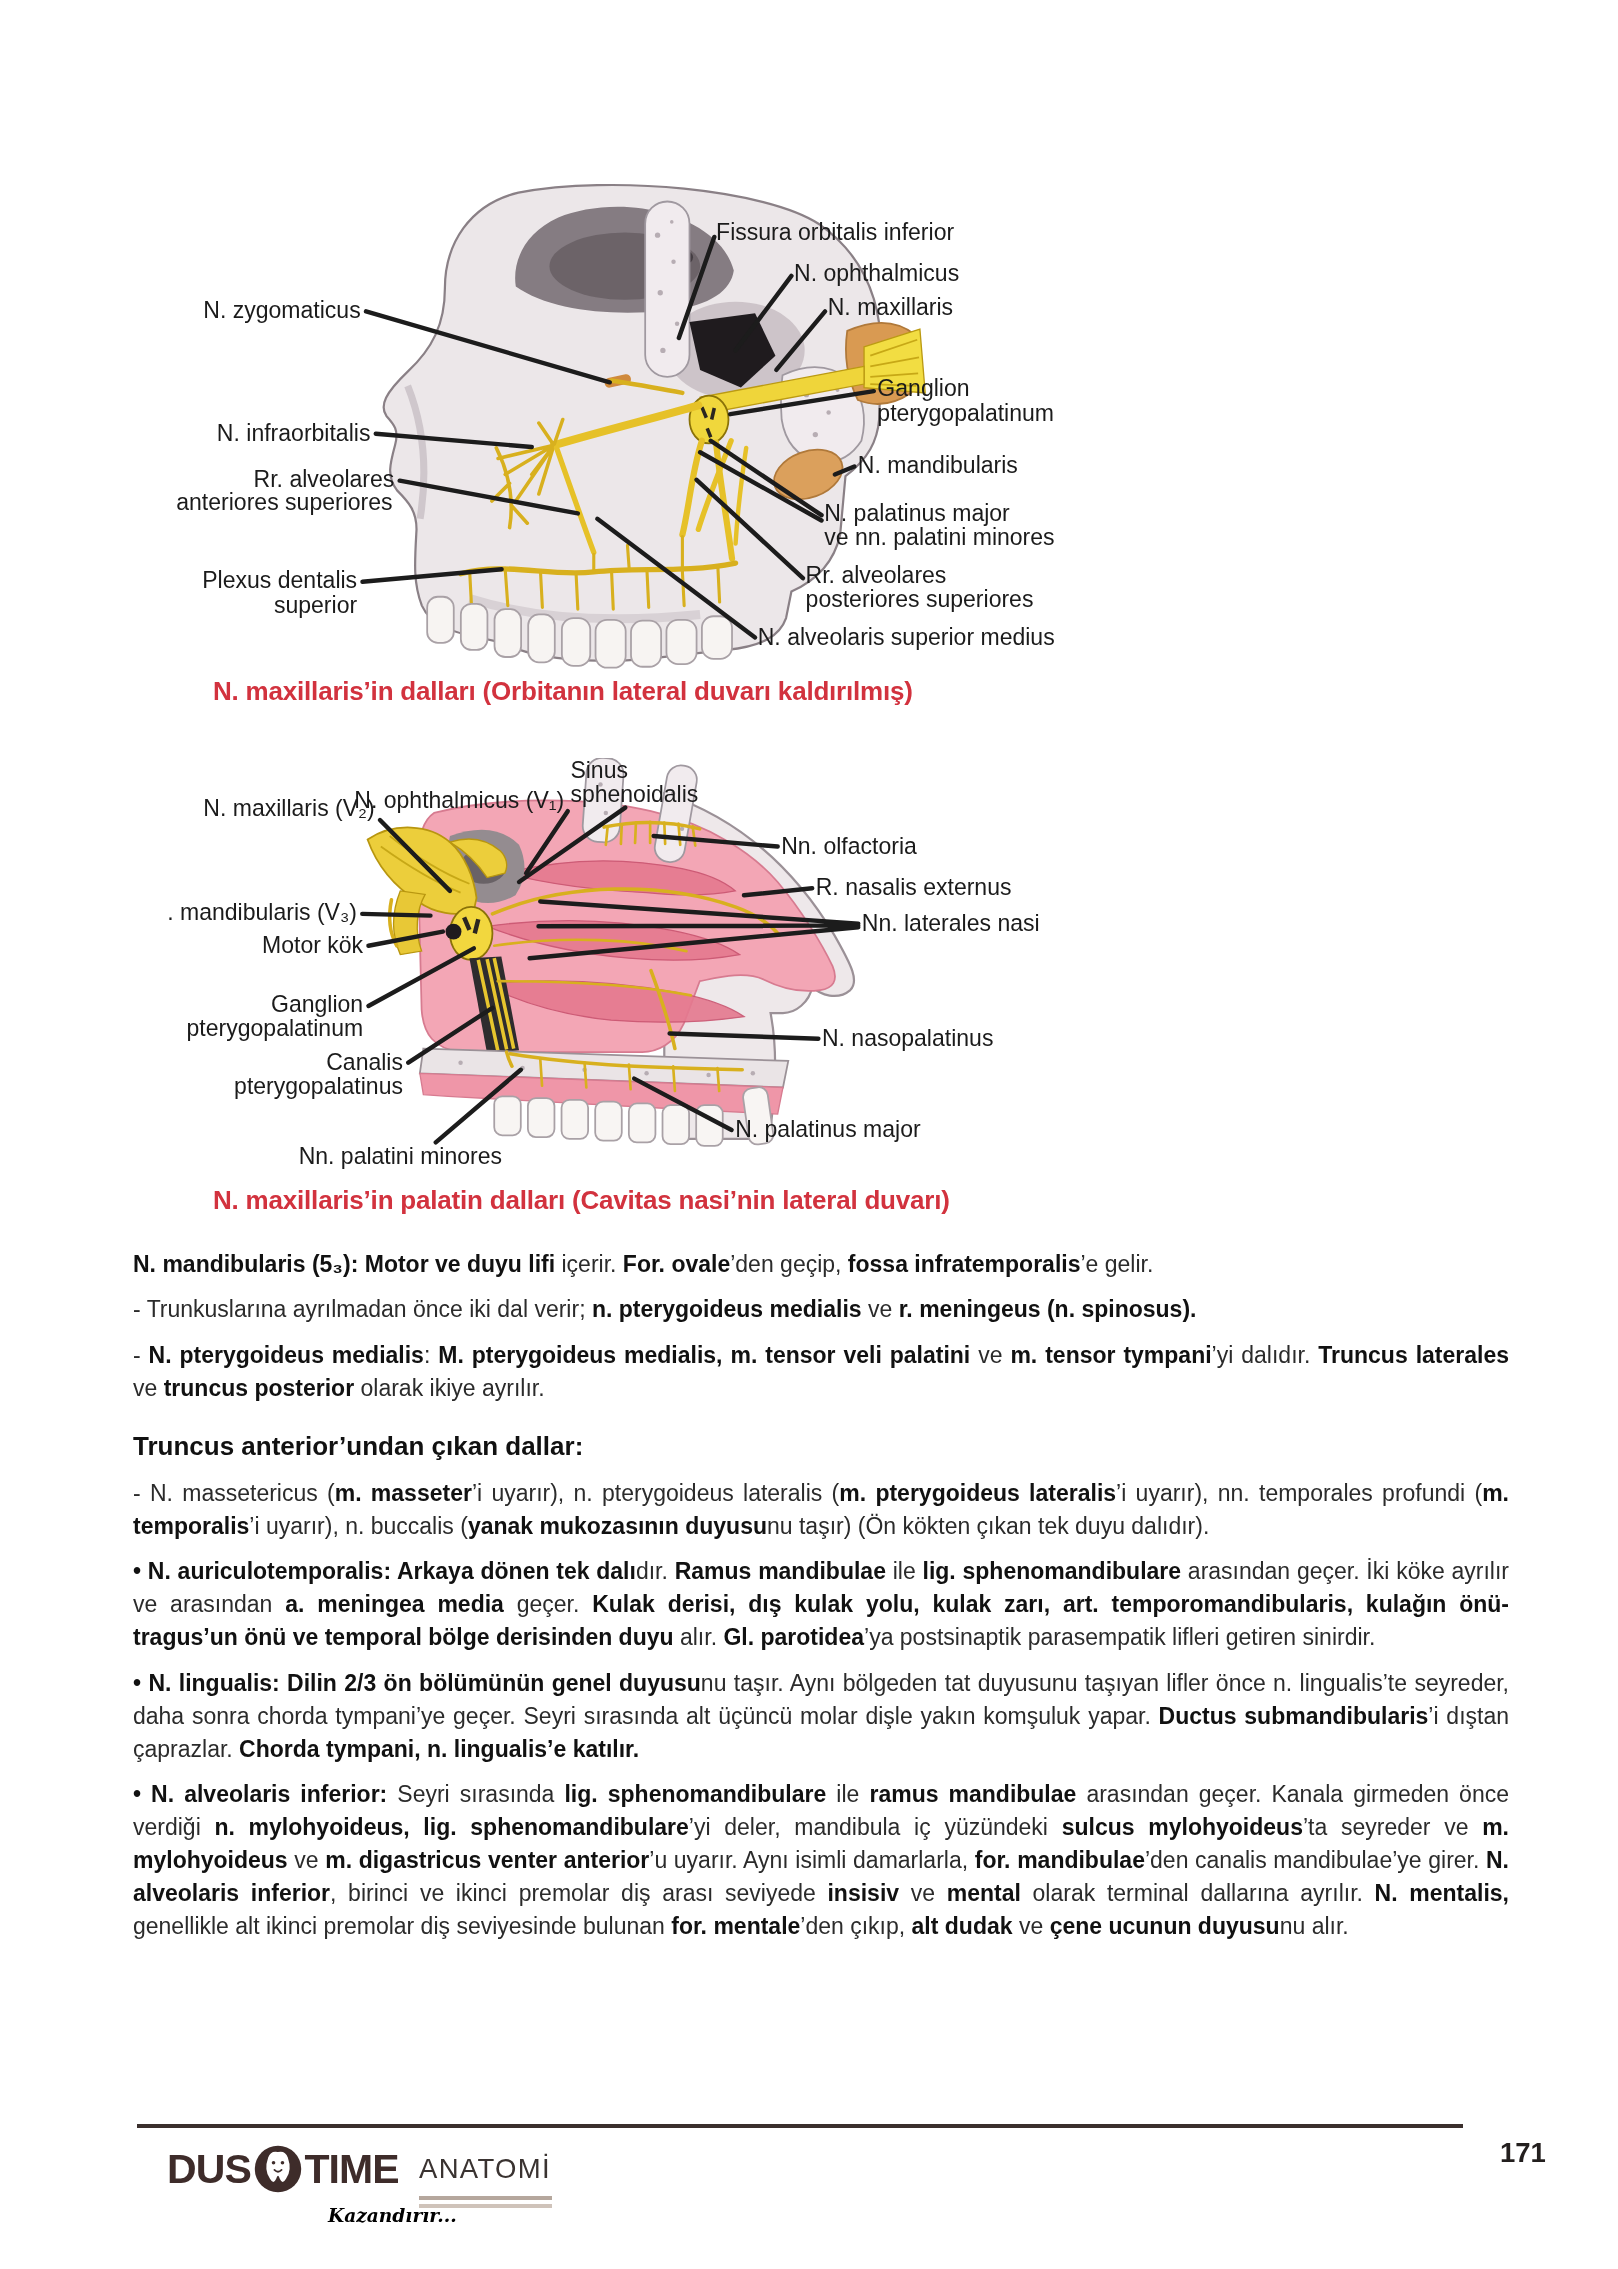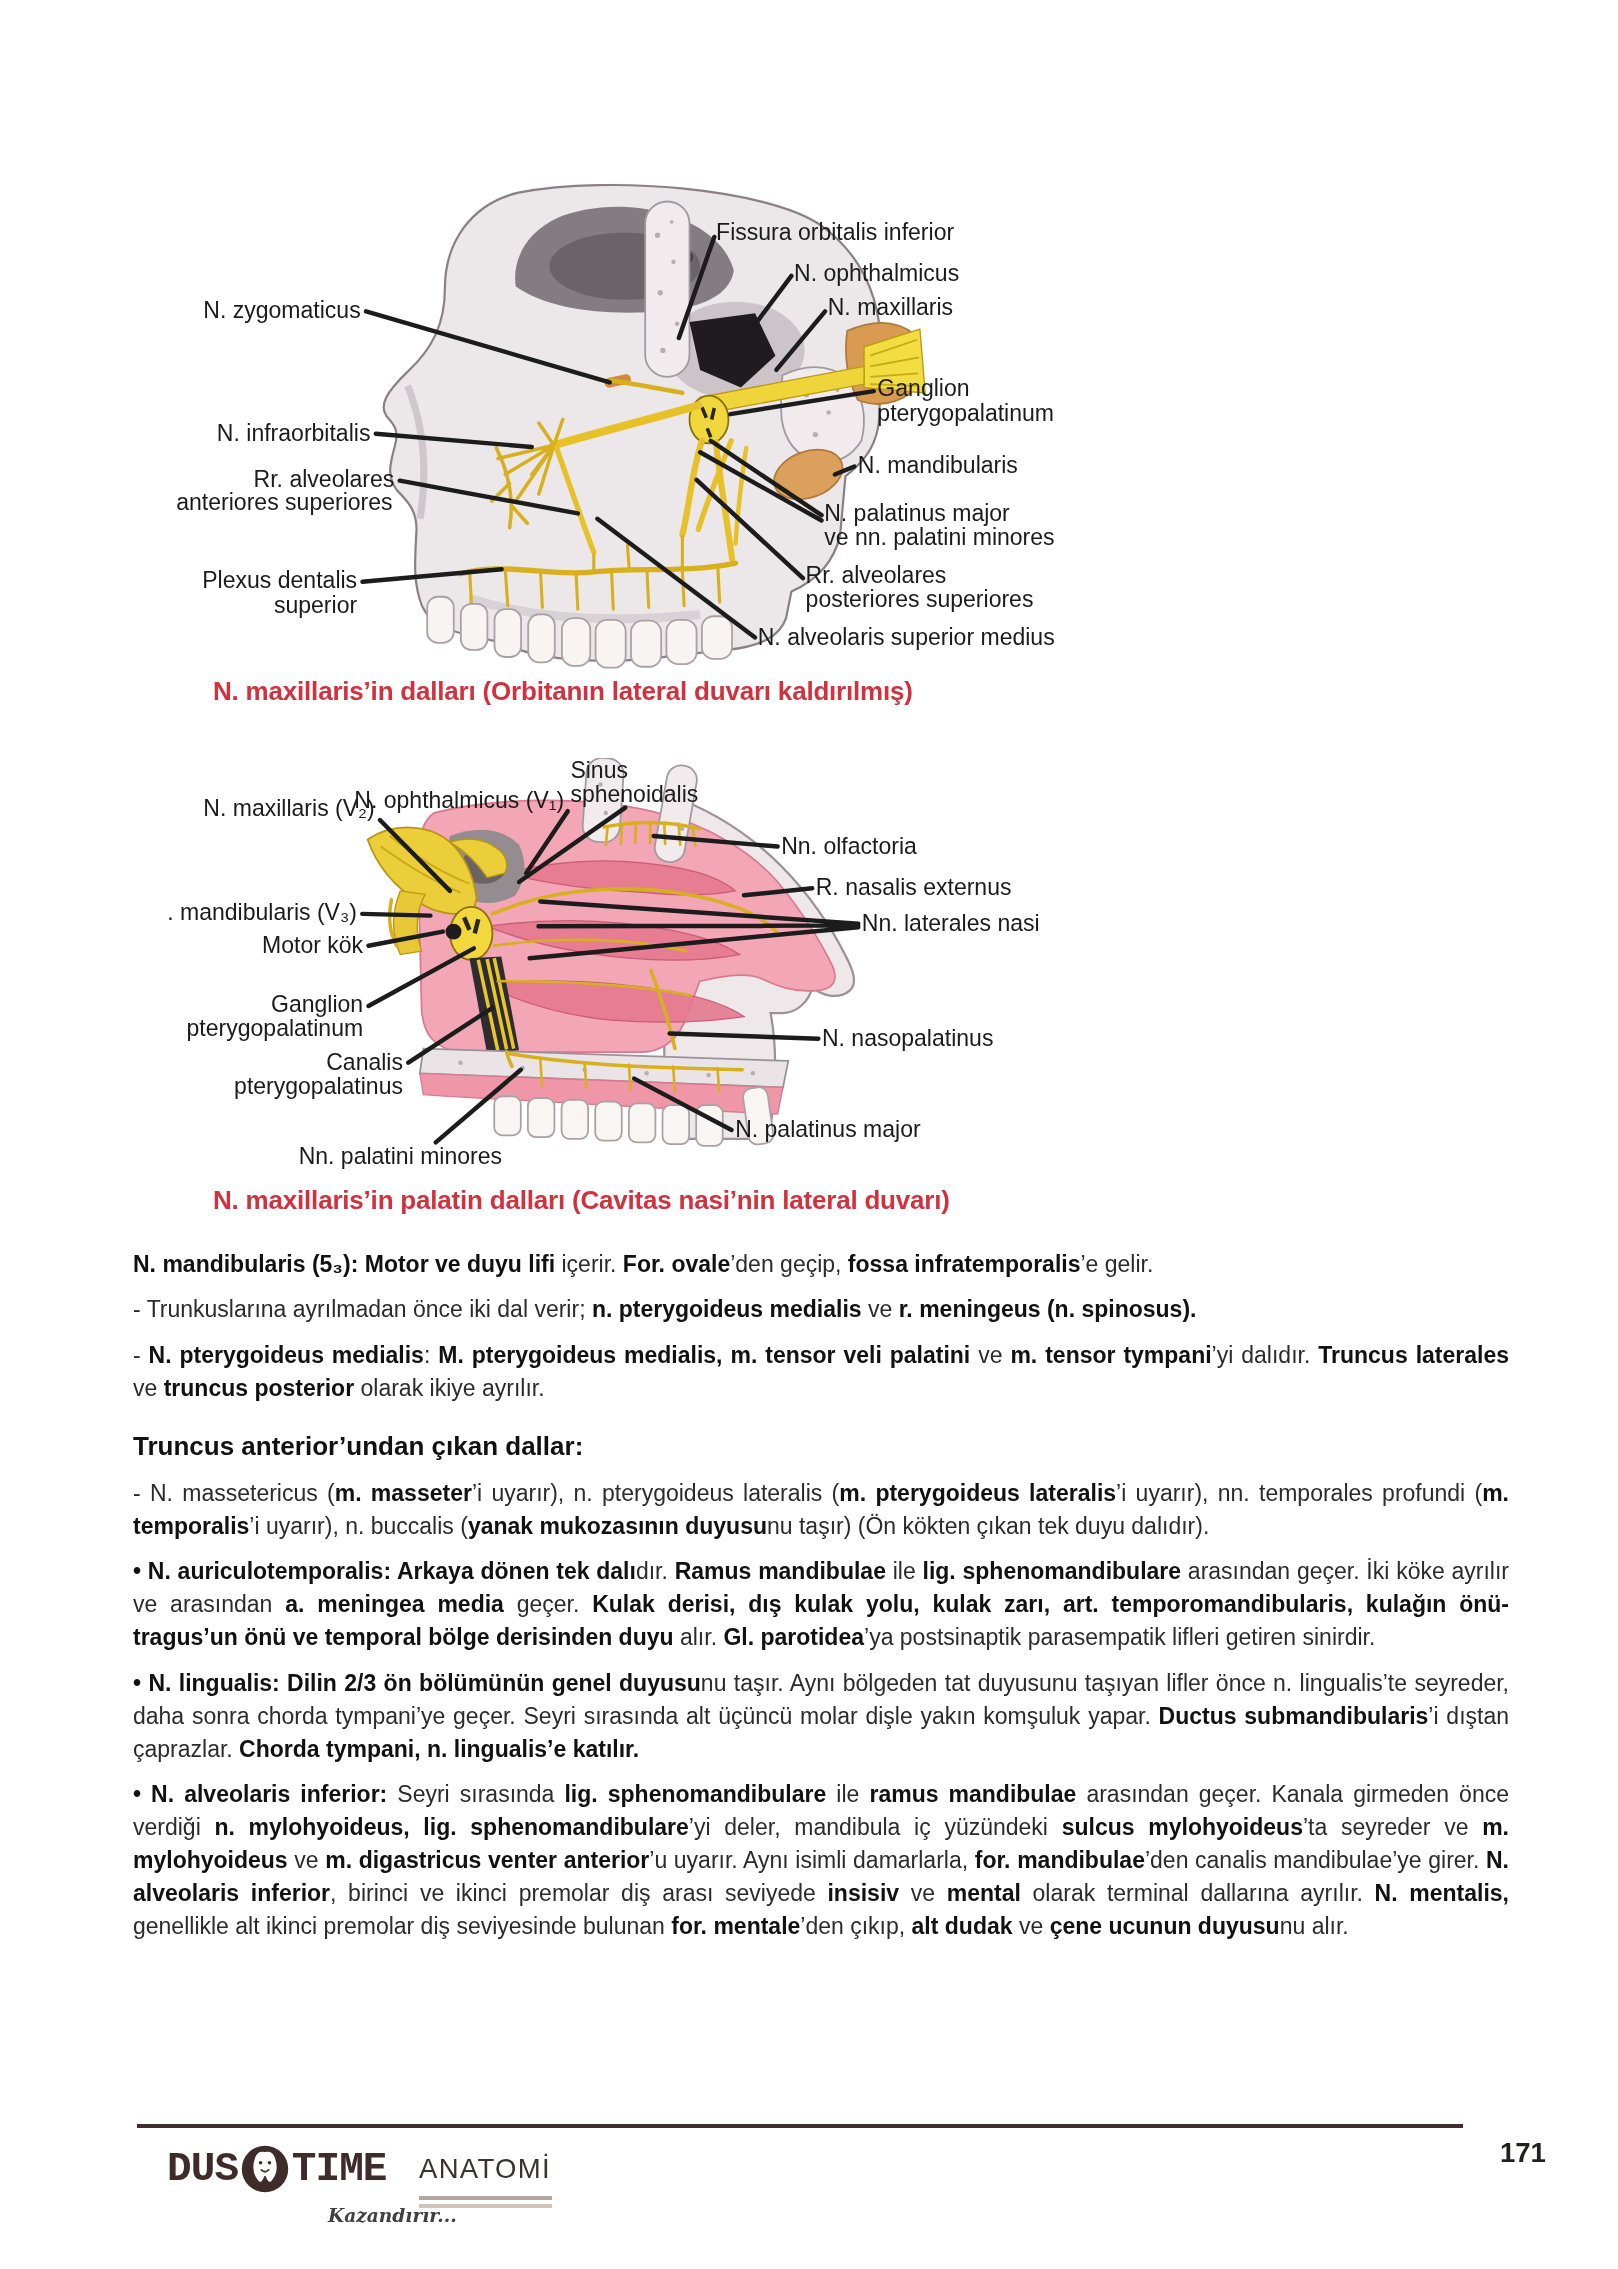--- a/index.html
+++ b/index.html
@@ -19,23 +19,23 @@
   .bodytext{position:absolute;left:133px;top:1248px;width:1376px;
             font-size:23px;line-height:33px;text-align:justify;color:#2b2b2b;}
   .bodytext p{margin:0 0 12.4px 0;}
   .bodytext .b{font-weight:bold;color:#111;}
   .bodytext h2{font-size:26px;line-height:33px;color:#111;text-align:left;}
   .h-ant{margin:25px 0 14px 0;}
   .h-post{margin:30px 0 14px 0;}
   .footer-line{position:absolute;left:137px;top:2124px;width:1326px;height:4.4px;
                background:#3a2f2d;}
   .logo{position:absolute;left:167px;top:2144px;display:flex;align-items:center;}
-  .logo .word{font-size:41px;font-weight:800;color:#3e2c2a;letter-spacing:-0.9px;font-family:Liberation Mono, monospace;}
+  .logo .word{font-size:41px;font-weight:800;color:#3e2c2a;letter-spacing:-0.9px;}
   .tagline{position:absolute;left:328px;top:2205px;font-family:"DejaVu Serif",serif;
-           font-style:italic;font-weight:bold;font-size:18.6px;color:#404040;text-align:center;}
+           font-style:italic;font-weight:bold;font-size:18.6px;color:#000000;text-align:center;}
   .anatomy{position:absolute;left:419px;top:2153px;font-size:27.5px;color:#3a3331;
            letter-spacing:1.3px;}
   .rule1{position:absolute;left:419px;top:2196px;width:133px;height:4.4px;background:#b5a79d;}
   .rule2{position:absolute;left:419px;top:2204px;width:133px;height:4.4px;background:#cfc3ba;}
   .pagenum{position:absolute;left:1500px;top:2137px;font-size:27.5px;font-weight:bold;color:#231f1e;}
 </style>
 </head>
 <body>
 
 <svg class="fig" style="left:115px;top:182px" width="993" height="514" viewBox="0 0 1120 580">

